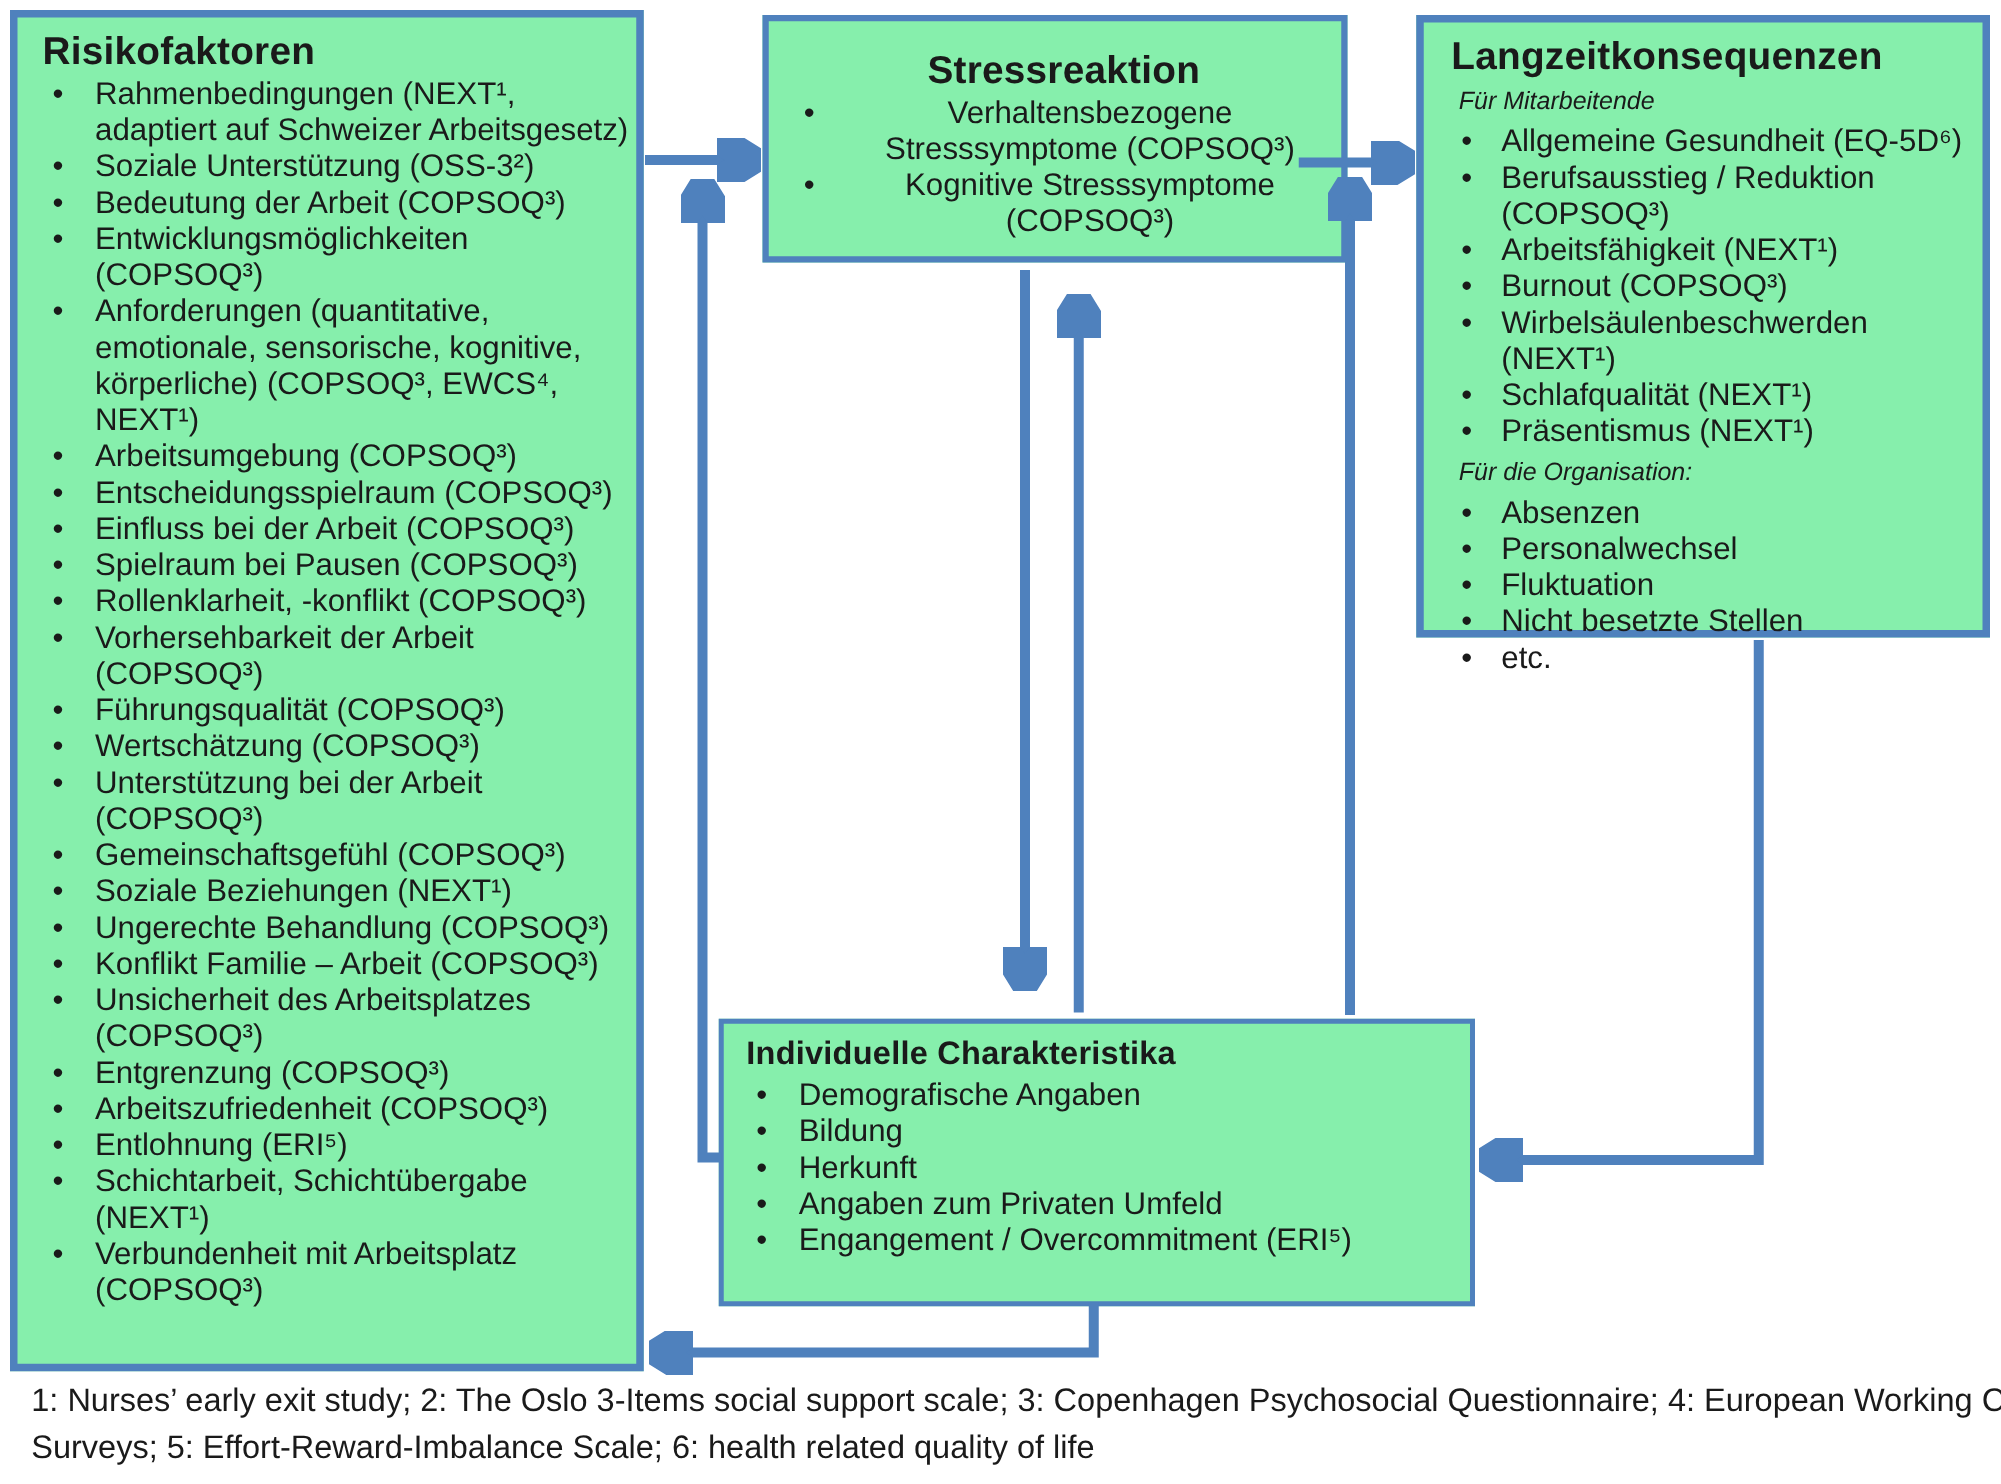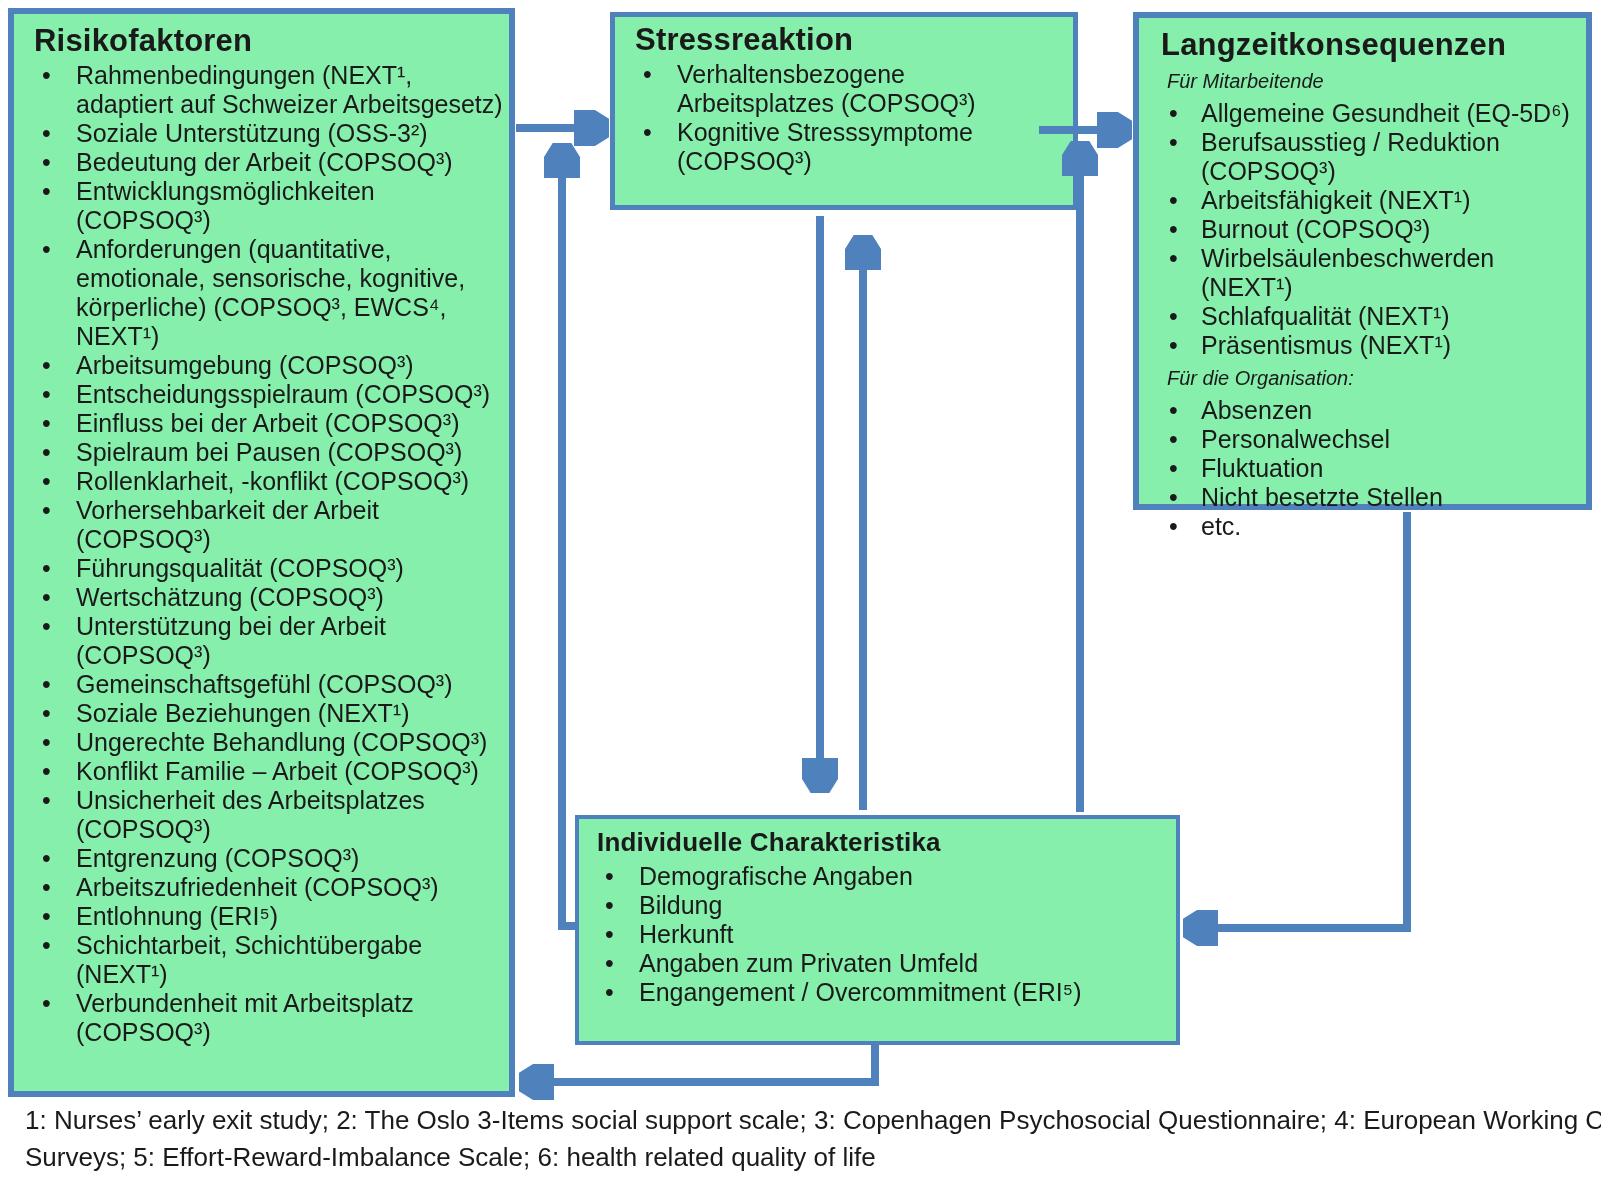--- a/index.html
+++ b/index.html
@@ -16,21 +16,21 @@
     color:var(--text-color);
     overflow:hidden;
   }
   .box{
     position:absolute;
     background:#86efac;
     border:5px solid var(--line-color);
     box-sizing:border-box;
   }
   #risk-box{left:8px;top:8px;width:507px;height:1089px;border-width:6px;padding:8px 2px 0 20px;}
-  #stress-box{left:610px;top:12px;width:468px;height:198px;padding:4px 6px 0 20px;}
+  #stress-box{left:610px;top:12px;width:468px;height:198px;padding:20px 6px 0 20px;text-align:center;}
   #longterm-box{left:1133px;top:12px;width:459px;height:498px;border-width:6px;padding:8px 6px 0 22px;}
   #individual-box{left:575px;top:815px;width:605px;height:230px;border-width:4px;padding:8px 6px 0 18px;}
 
   .box-title{
     font-size:31px;font-weight:bold;line-height:1.2;margin:0 0 2px 0;letter-spacing:0.2px;
   }
   #individual-box .box-title{font-size:26px;margin-bottom:4px;}
   .sub-heading{
     font-size:20px;font-weight:normal;font-style:italic;line-height:1.2;margin:6px;
   }
@@ -96,21 +96,21 @@
         <li>Entlohnung (ERI⁵)</li>
         <li>Schichtarbeit, Schichtübergabe (NEXT¹)</li>
         <li>Verbundenheit mit Arbeitsplatz (COPSOQ³)</li>
       </ul>
   </div>
 
   <div class="box" id="stress-box">
     <h2 class="box-title">Stressreaktion</h2>
     <ul class="blist">
 
-    <li>Verhaltensbezogene Arbeitsplatzes (COPSOQ³)</li>
+    <li>Verhaltensbezogene Stresssymptome (COPSOQ³)</li>
         <li>Kognitive Stresssymptome (COPSOQ³)</li>
       </ul>
   </div>
 
   <div class="box" id="longterm-box">
     <h2 class="box-title">Langzeitkonsequenzen</h2>
     <div class="sub-heading">Für Mitarbeitende</div>
     <ul class="blist">
 
     <li>Allgemeine Gesundheit (EQ-5D⁶)</li>

